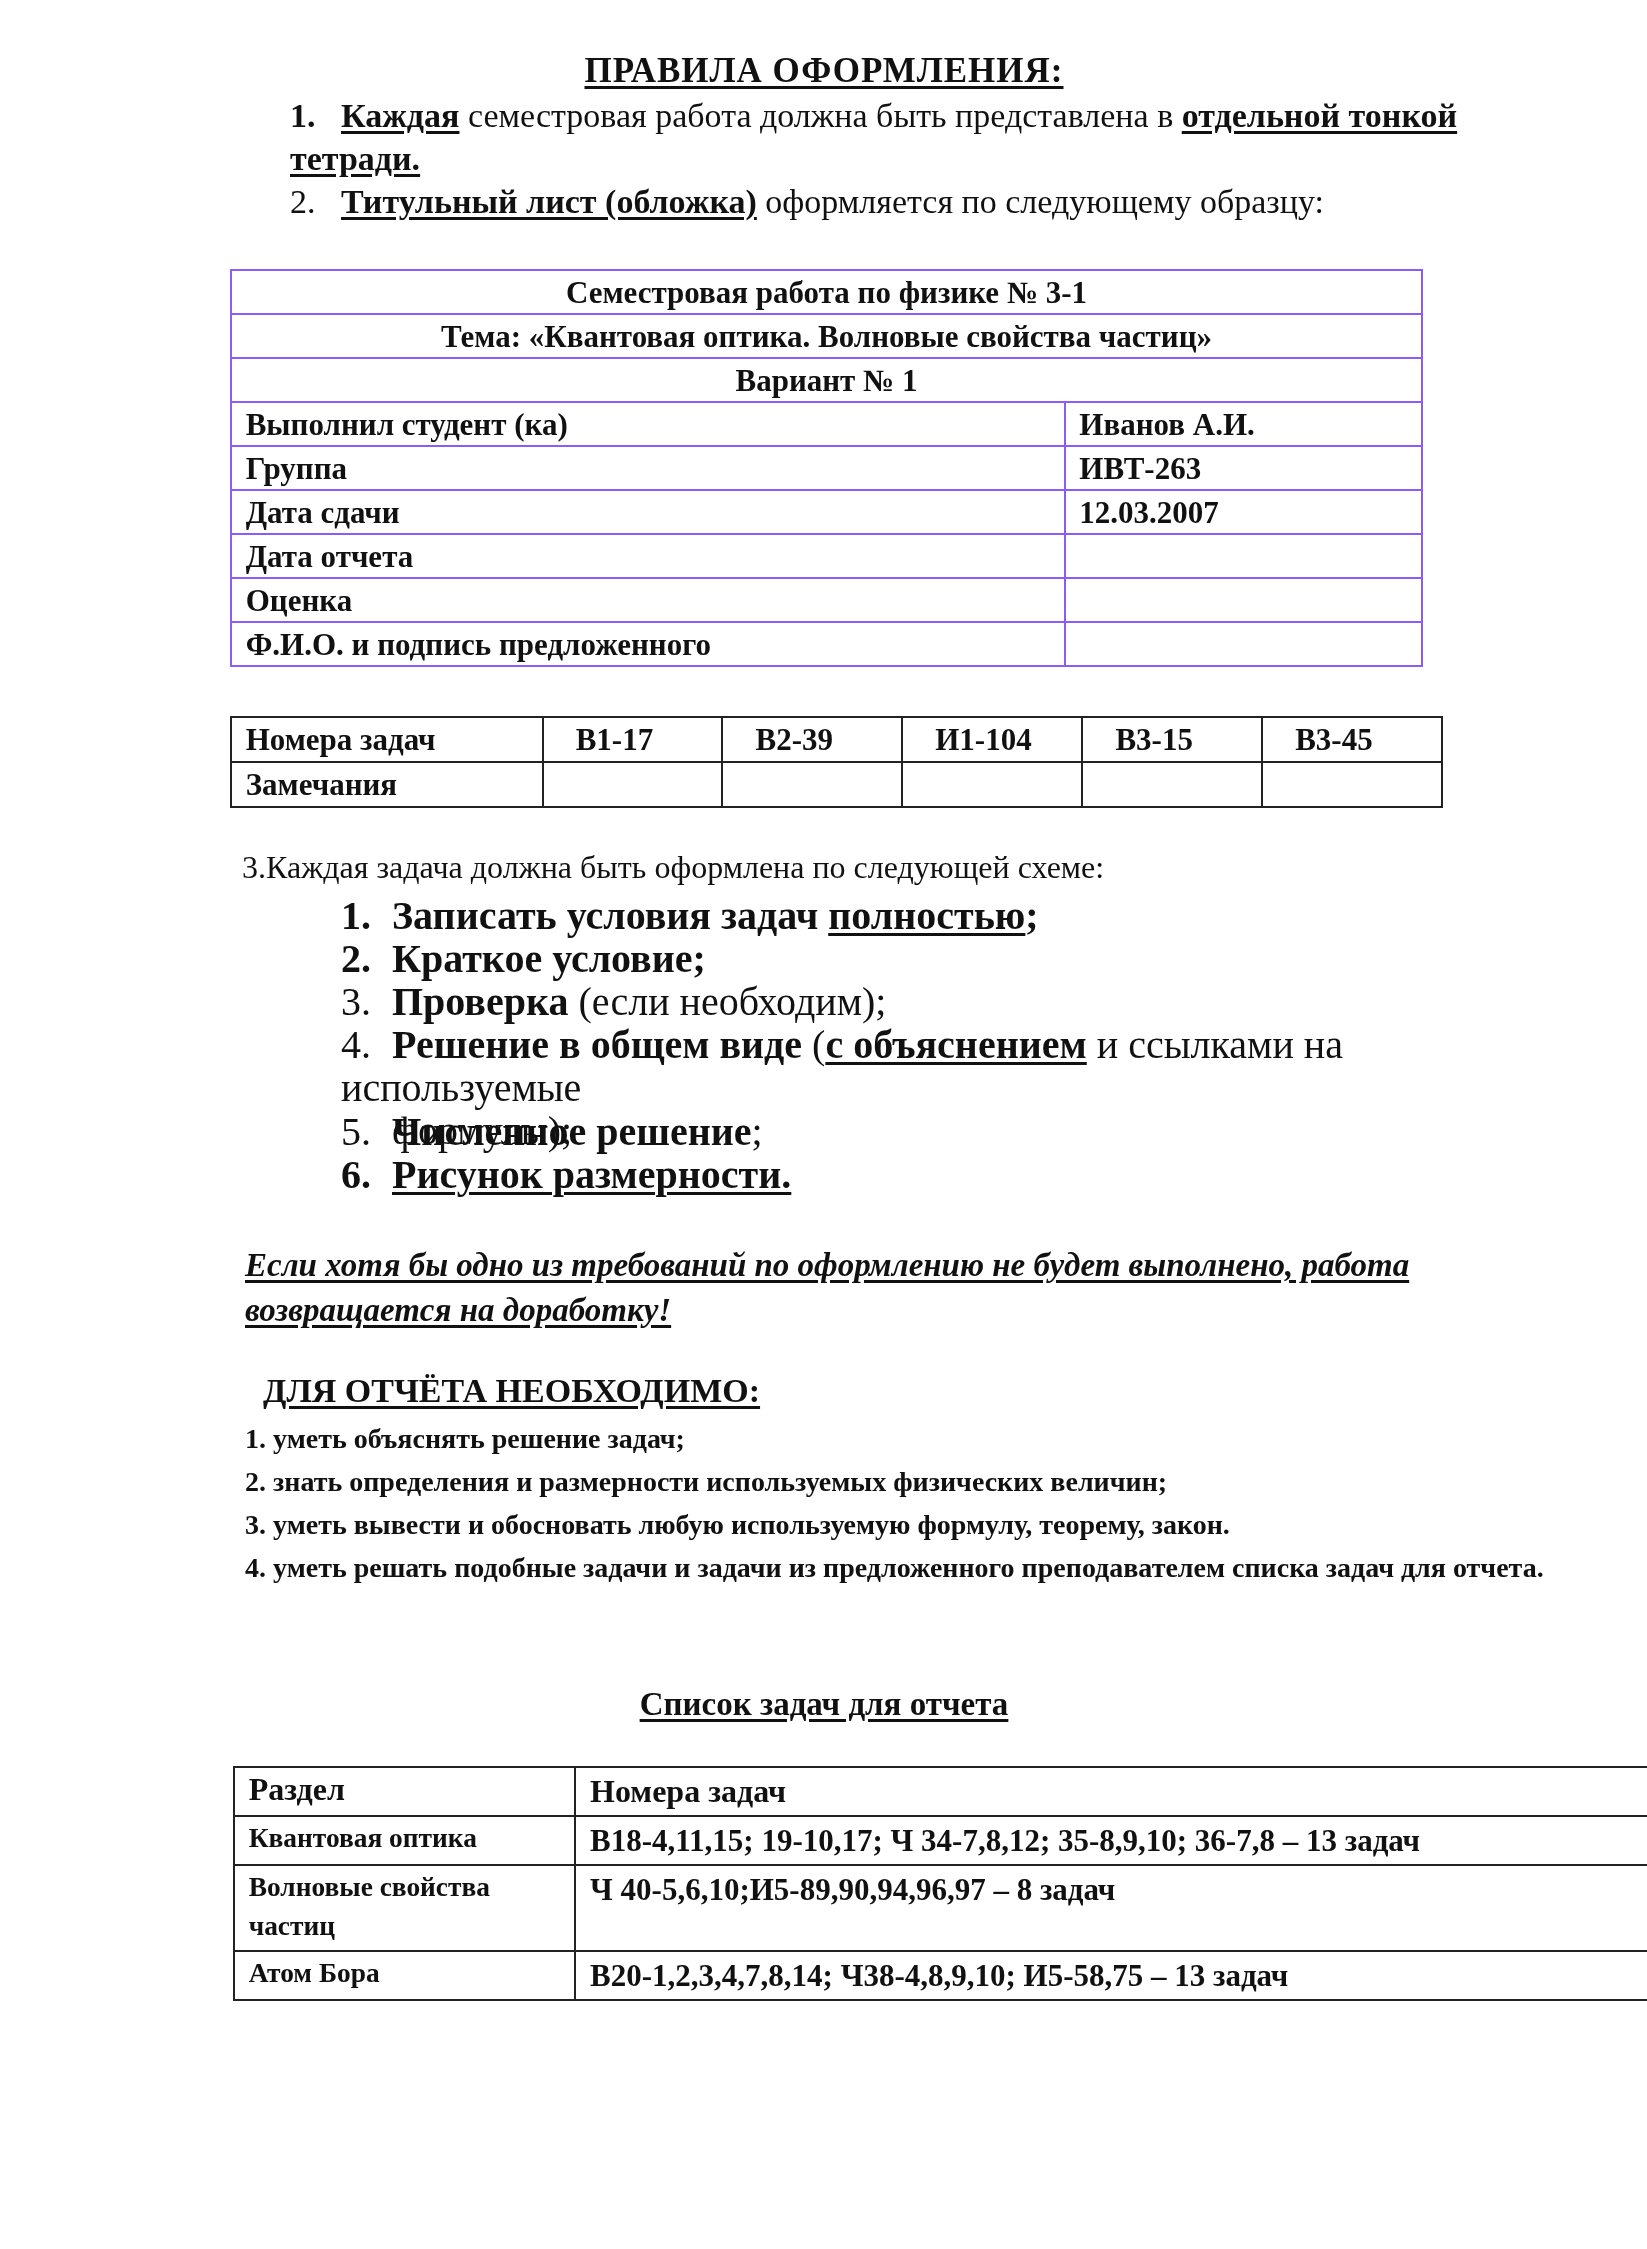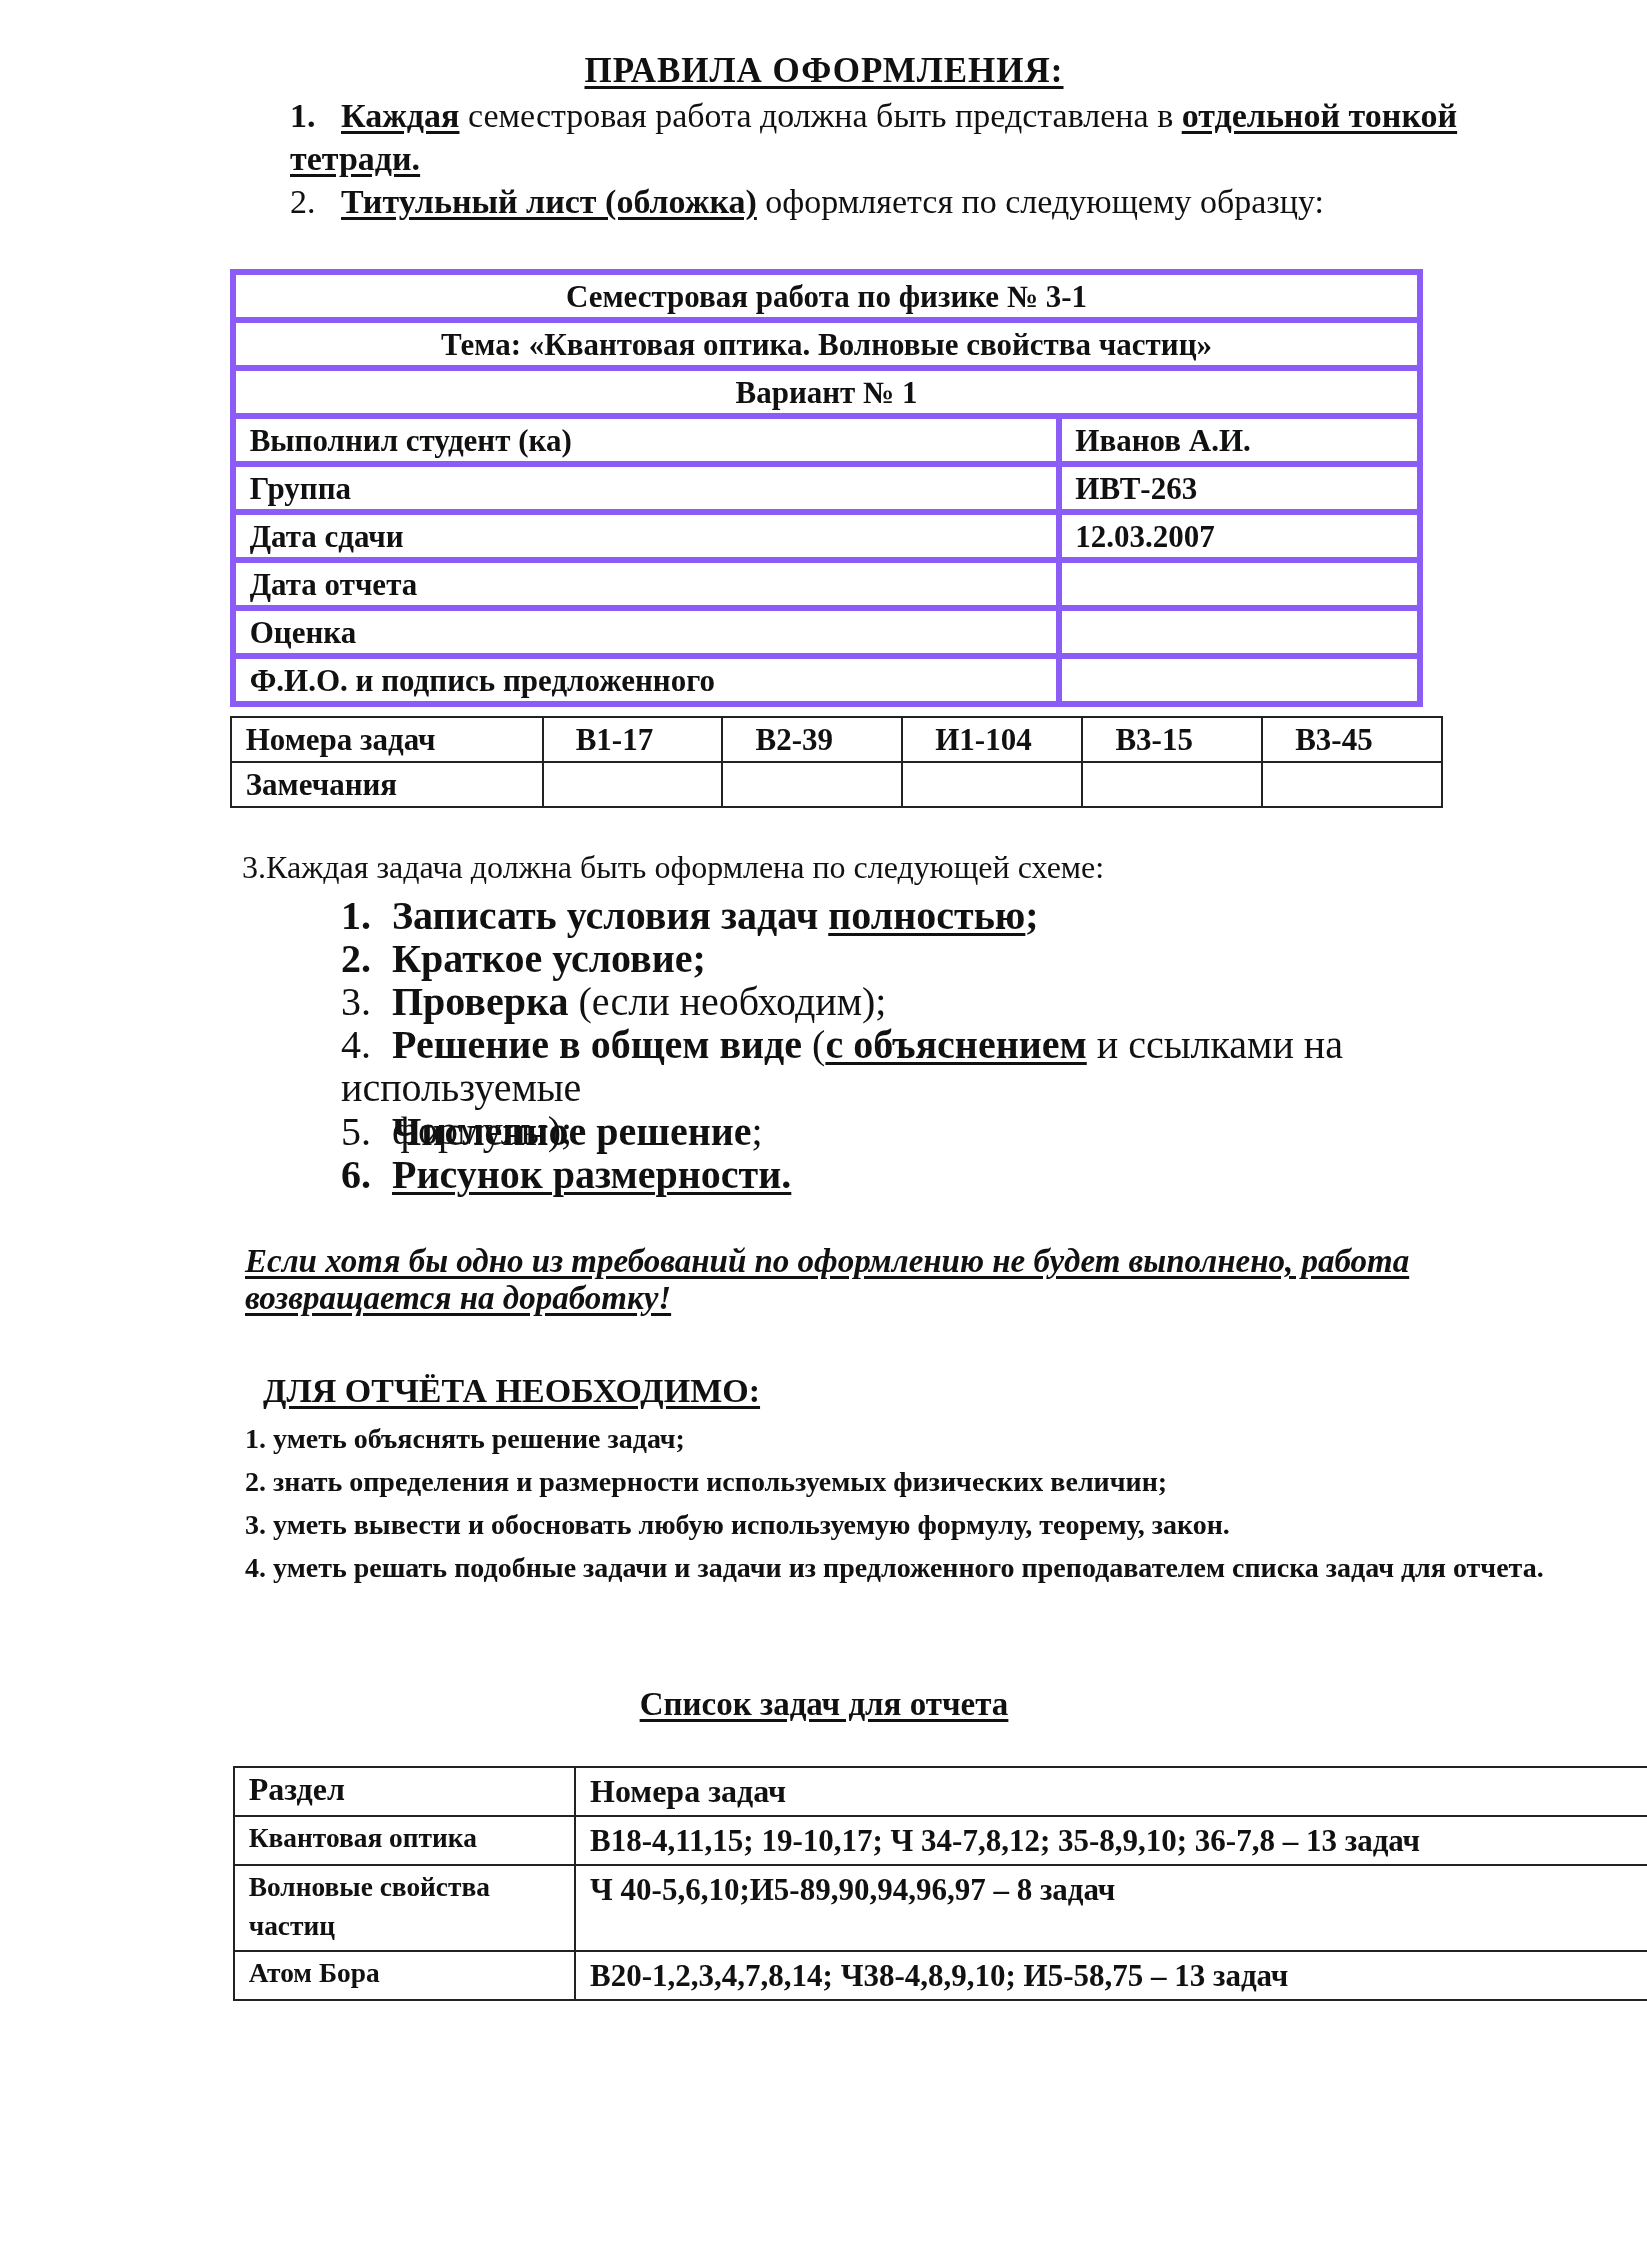--- a/index.html
+++ b/index.html
@@ -16,21 +16,21 @@
 
     
     .rule { left: 290px; font-size: 34px; line-height: 43px; }
     .rule .num { display: inline-block; width: 51px; }
     #rule1 { top: 94px; width: 1235px; }
     #rule2 { top: 180px; }
 
     
     table { border-collapse: collapse; }
     #title-table { left: 230px; top: 269px; width: 1193px; font-size: 31px; font-weight: bold; }
-    #title-table td { border: 6px solid #8b5cf6; height: 42px; padding: 0 13.7px; line-height: 39px; }
+    #title-table td { border: 2px solid #8b5cf6; height: 42px; padding: 0 13.7px; line-height: 39px; }
     #title-table td.center { text-align: center; }
     #title-table td.value { width: 328px; }
 
     
     #tasks-table { left: 230px; top: 716px; width: 1213px; font-size: 31px; font-weight: bold; }
     #tasks-table td { border: 2px solid #222; height: 43px; padding: 0 13.7px; line-height: 39px; }
     #tasks-table td.label { width: 299px; }
     #tasks-table td.code { width: 143px; padding-left: 32px; }
 
     
@@ -40,21 +40,21 @@
     .step .num.bn { font-weight: bold; }
     #step-1 { top: 894px; }
     #step-2 { top: 937px; }
     #step-3 { top: 980px; }
     #step-4 { top: 1023px; width: 1215px; }
     #step-4 .cont { display: block; padding-left: 51px; }
     #step-5 { top: 1110px; }
     #step-6 { top: 1153px; }
 
     
-    #warning { left: 245px; top: 1243px; width: 1274px; font-size: 33px; line-height: 37px; font-weight: bold; font-style: italic; text-decoration: underline; text-decoration-thickness: 2.9px; text-underline-offset: 3.9px; }
+    #warning { left: 245px; top: 1243px; width: 1274px; font-size: 33px; line-height: 45px; font-weight: bold; font-style: italic; text-decoration: underline; text-decoration-thickness: 2.9px; text-underline-offset: 3.9px; }
 
     
     #report-heading { left: 263px; top: 1372px; font-size: 34px; font-weight: bold; text-decoration: underline; text-decoration-thickness: 2.9px; text-underline-offset: 3.9px; }
     #report-list { left: 245px; top: 1417px; width: 1304px; font-size: 28px; line-height: 43px; font-weight: bold; }
     #report-list div { margin: 0; }
 
     
     #list-title { left: 0; width: 1648px; top: 1686px; text-align: center; font-size: 33px; font-weight: bold; text-decoration: underline; text-decoration-thickness: 2.9px; text-underline-offset: 3.9px; }
     #report-table { left: 233px; top: 1766px; width: 1494px; }
     #report-table td { border: 2px solid #222; vertical-align: top; padding: 2px 13.7px; }

